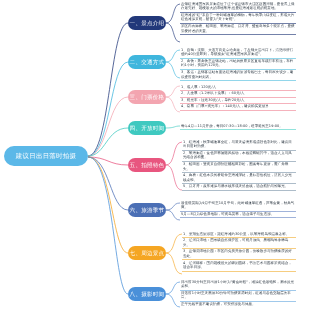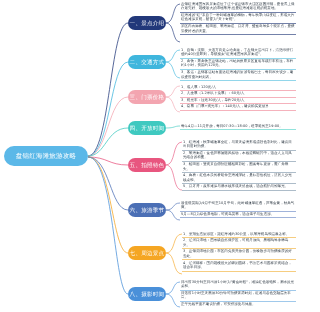--- a/index.html
+++ b/index.html
@@ -95,21 +95,21 @@
     <path d="M166 23 C175 23 172 4 180 4 M166 23 C175 23 172 42 180 42" fill="none" stroke="#22387a" stroke-width="0.8" opacity="0.8"></path>
     <path d="M166 62 C175 62 172 50 180 50 M166 62 C175 62 172 78 180 78" fill="none" stroke="#3fb6dd" stroke-width="0.8" opacity="0.8"></path>
     <path d="M166 97 C175 97 172 86 180 86 M166 97 C175 97 172 112 180 112" fill="none" stroke="#f3a5b0" stroke-width="0.8" opacity="0.8"></path>
     <path d="M166 128 C175 128 174 126 180 126" fill="none" stroke="#3fc9c0" stroke-width="0.8" opacity="0.8"></path>
     <path d="M166 165 C176 165 172 142 182 142 M166 165 C176 165 172 190 182 190" fill="none" stroke="#e8567f" stroke-width="0.8" opacity="0.8"></path>
     <path d="M166 210 C175 210 172 203 180 203 M166 210 C175 210 172 220 180 220" fill="none" stroke="#4b6fb5" stroke-width="0.8" opacity="0.8"></path>
     <path d="M166 253 C176 253 172 234 182 234 M166 253 C176 253 172 274 182 274" fill="none" stroke="#f5a623" stroke-width="0.8" opacity="0.8"></path>
     <path d="M166 294 C175 294 172 282 180 282 M166 294 C175 294 172 307 180 307" fill="none" stroke="#4a90d9" stroke-width="0.8" opacity="0.8"></path>
   </svg>
 
-  <div class="root">盘锦红海滩旅游攻略</div>
+  <div class="root">建议日出日落时拍摄</div>
 
   <div class="pill" style="left:128px; top:16px; width:38px; background:#22387a;">一、景点介绍</div>
   <div class="pill" style="left:128px; top:55px; width:38px; background:#3fb6dd;">二、交通方式</div>
   <div class="pill" style="left:128px; top:90px; width:38px; background:#f3a5b0;">三、门票价格</div>
   <div class="pill" style="left:128px; top:121px; width:38px; background:#3fc9c0;">四、开放时间</div>
   <div class="pill" style="left:128px; top:158px; width:38px; background:#e8567f;">五、拍照特色</div>
   <div class="pill" style="left:128px; top:203px; width:38px; background:#4b6fb5;">六、旅游季节</div>
   <div class="pill" style="left:128px; top:246px; width:38px; background:#f5a623;">七、周边景点</div>
   <div class="pill" style="left:128px; top:287px; width:38px; background:#4a90d9;">八、摄影时间</div>
 

